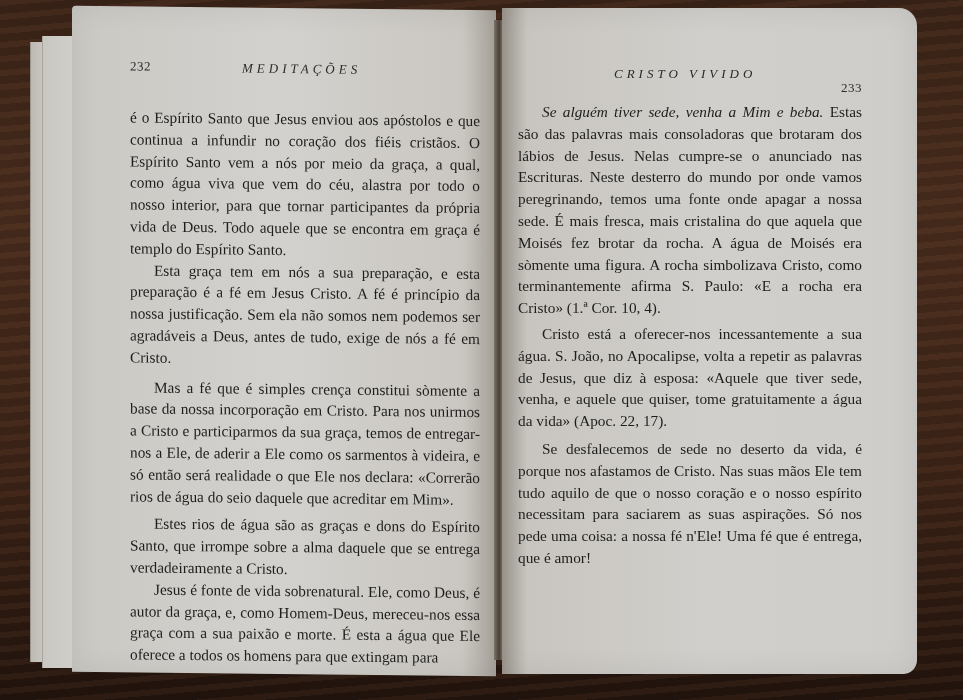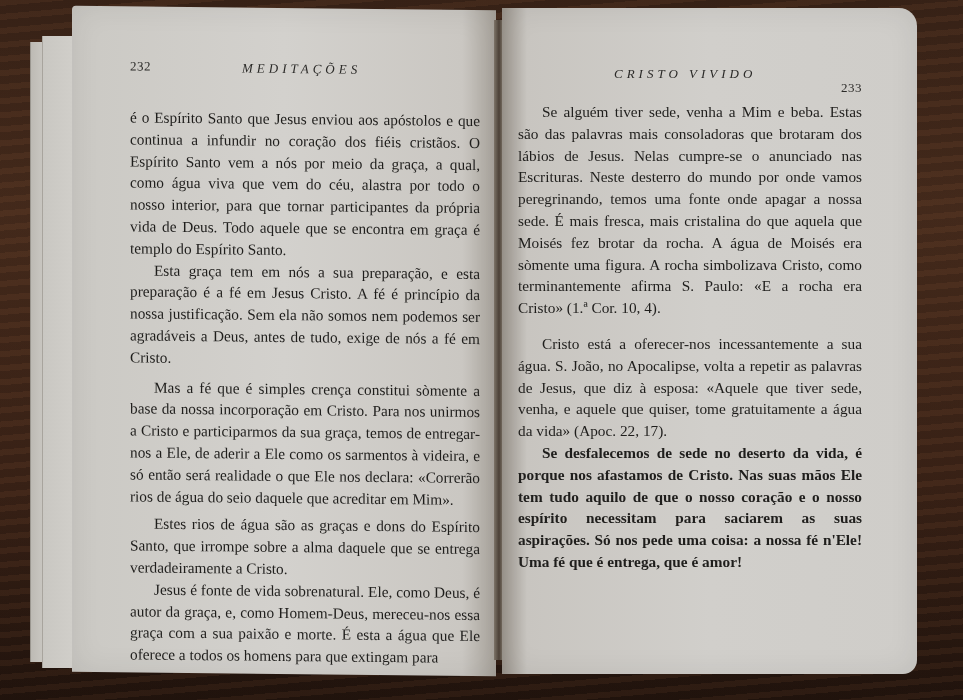--- a/index.html
+++ b/index.html
@@ -47,21 +47,21 @@
     letter-spacing: 0.5px;
   }
   .folio { font-size: 13px; }
   .head-title { font-style: italic; letter-spacing: 4px; text-transform: uppercase; font-size: 13px; }
   .text-block {
     position: absolute; font-size: 15.3px; line-height: 21.8px; color: #1f1e1c;
     text-align: justify;
   }
   .text-block p { margin: 0; text-indent: 24px; }
   .text-block p.noindent { text-indent: 0; }
-  .ital { }
+  .ital { font-style: italic; }
 </style>
 </head>
 <body>
 
 <div class="table-grain"></div>
 <div class="page-stack"></div>
 <div class="page-stack-2"></div>
 
 <div class="page left">
   <div class="running-head" style="left:58px; width:350px;">
@@ -79,16 +79,16 @@
 
 <div class="gutter"></div>
 
 <div class="page right">
   <div class="running-head" style="left:16px; width:344px;">
     <span class="head-title" style="position:absolute; left:96px; top:6px;">CRISTO VIVIDO</span>
     <span class="folio" style="position:absolute; right:0; top:4px;margin-top:16px;">233</span>
   </div>
   <div class="text-block" style="left:16px; top:93px; width:344px;">
     <p><span class="ital">Se alguém tiver sede, venha a Mim e beba.</span><span> Estas são das palavras mais consoladoras que brotaram dos lábios de Jesus. Nelas cumpre-se o anunciado nas Escrituras. Neste desterro do mundo por onde vamos peregrinando, temos uma fonte onde apagar a nossa sede. É mais fresca, mais cristalina do que aquela que Moisés fez brotar da rocha. A água de Moisés era sòmente uma figura. A rocha simbolizava Cristo, como terminantemente afirma S. Paulo: «E a rocha era Cristo» (1.ª Cor. 10, 4).</span></p>
-    <p style="margin-top:14px;font-family:Liberation Serif, serif;">Cristo está a oferecer-nos incessantemente a sua água. S. João, no Apocalipse, volta a repetir as palavras de Jesus, que diz à esposa: «Aquele que tiver sede, venha, e aquele que quiser, tome gratuitamente a água da vida» (Apoc. 22, 17).</p>
-    <p style="font-weight:bold;">Se desfalecemos de sede no deserto da vida, é porque nos afastamos de Cristo. Nas suas mãos Ele tem tudo aquilo de que o nosso coração e o nosso espírito necessitam para saciarem as suas aspirações. Só nos pede uma coisa: a nossa fé n'Ele! Uma fé que é entrega, que é amor!</p>
+    <p style="margin-top:4px;font-family:Liberation Serif, serif;">Cristo está a oferecer-nos incessantemente a sua água. S. João, no Apocalipse, volta a repetir as palavras de Jesus, que diz à esposa: «Aquele que tiver sede, venha, e aquele que quiser, tome gratuitamente a água da vida» (Apoc. 22, 17).</p>
+    <p style="margin-top:6px;">Se desfalecemos de sede no deserto da vida, é porque nos afastamos de Cristo. Nas suas mãos Ele tem tudo aquilo de que o nosso coração e o nosso espírito necessitam para saciarem as suas aspirações. Só nos pede uma coisa: a nossa fé n'Ele! Uma fé que é entrega, que é amor!</p>
   </div>
 </div>
 
 </body></html>

